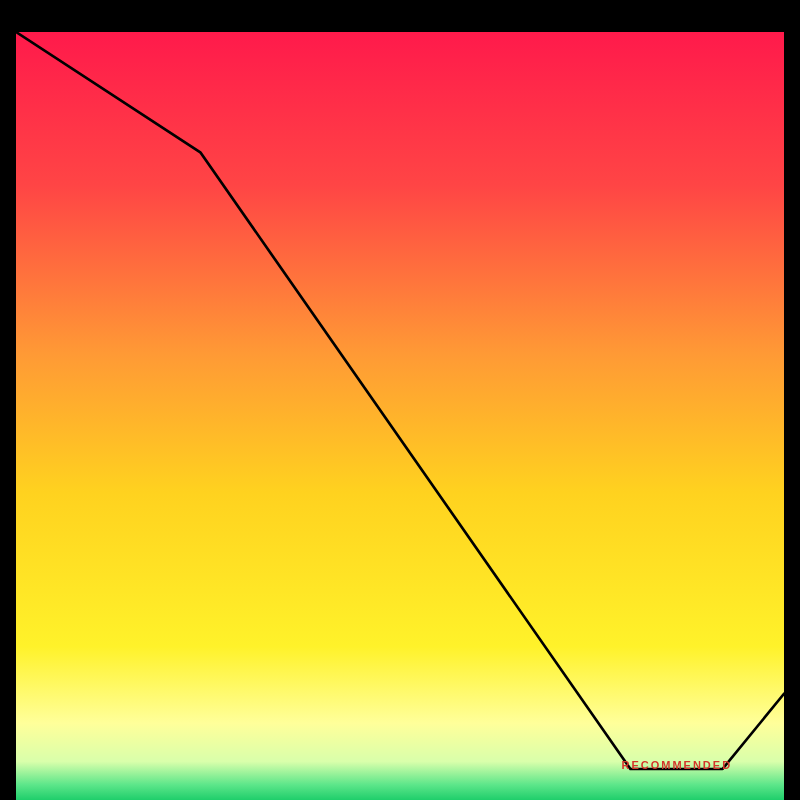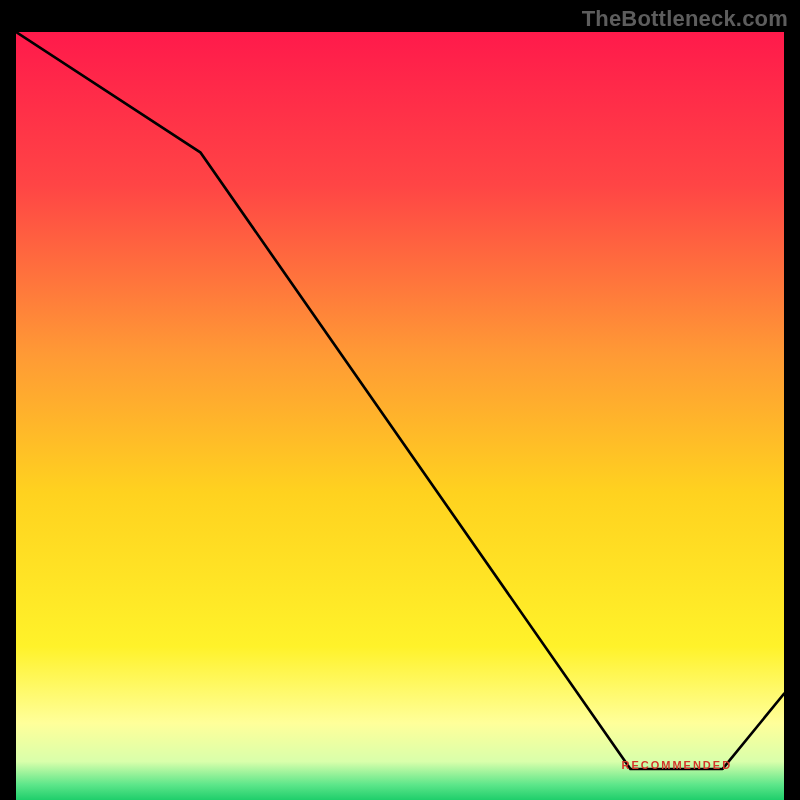--- a/index.html
+++ b/index.html
@@ -52,21 +52,20 @@
     color: #d4352b;
     letter-spacing: 2px;
     white-space: nowrap;
   }
 </style>
 </head>
 <body>
 
 <div class="stage">
 
-  <div class="watermark">TheBottleneck.com</div>
 
   <div class="plot">
 
     <svg class="gradient" viewBox="0 0 100 100" preserveAspectRatio="none">
       <defs>
         <linearGradient id="bg-grad" x1="0" y1="0" x2="0" y2="1">
             <stop offset="0%" stop-color="#ff1a4b"></stop>
             <stop offset="20%" stop-color="#ff4545"></stop>
             <stop offset="42%" stop-color="#ff9a35"></stop>
             <stop offset="60%" stop-color="#ffd21f"></stop>

